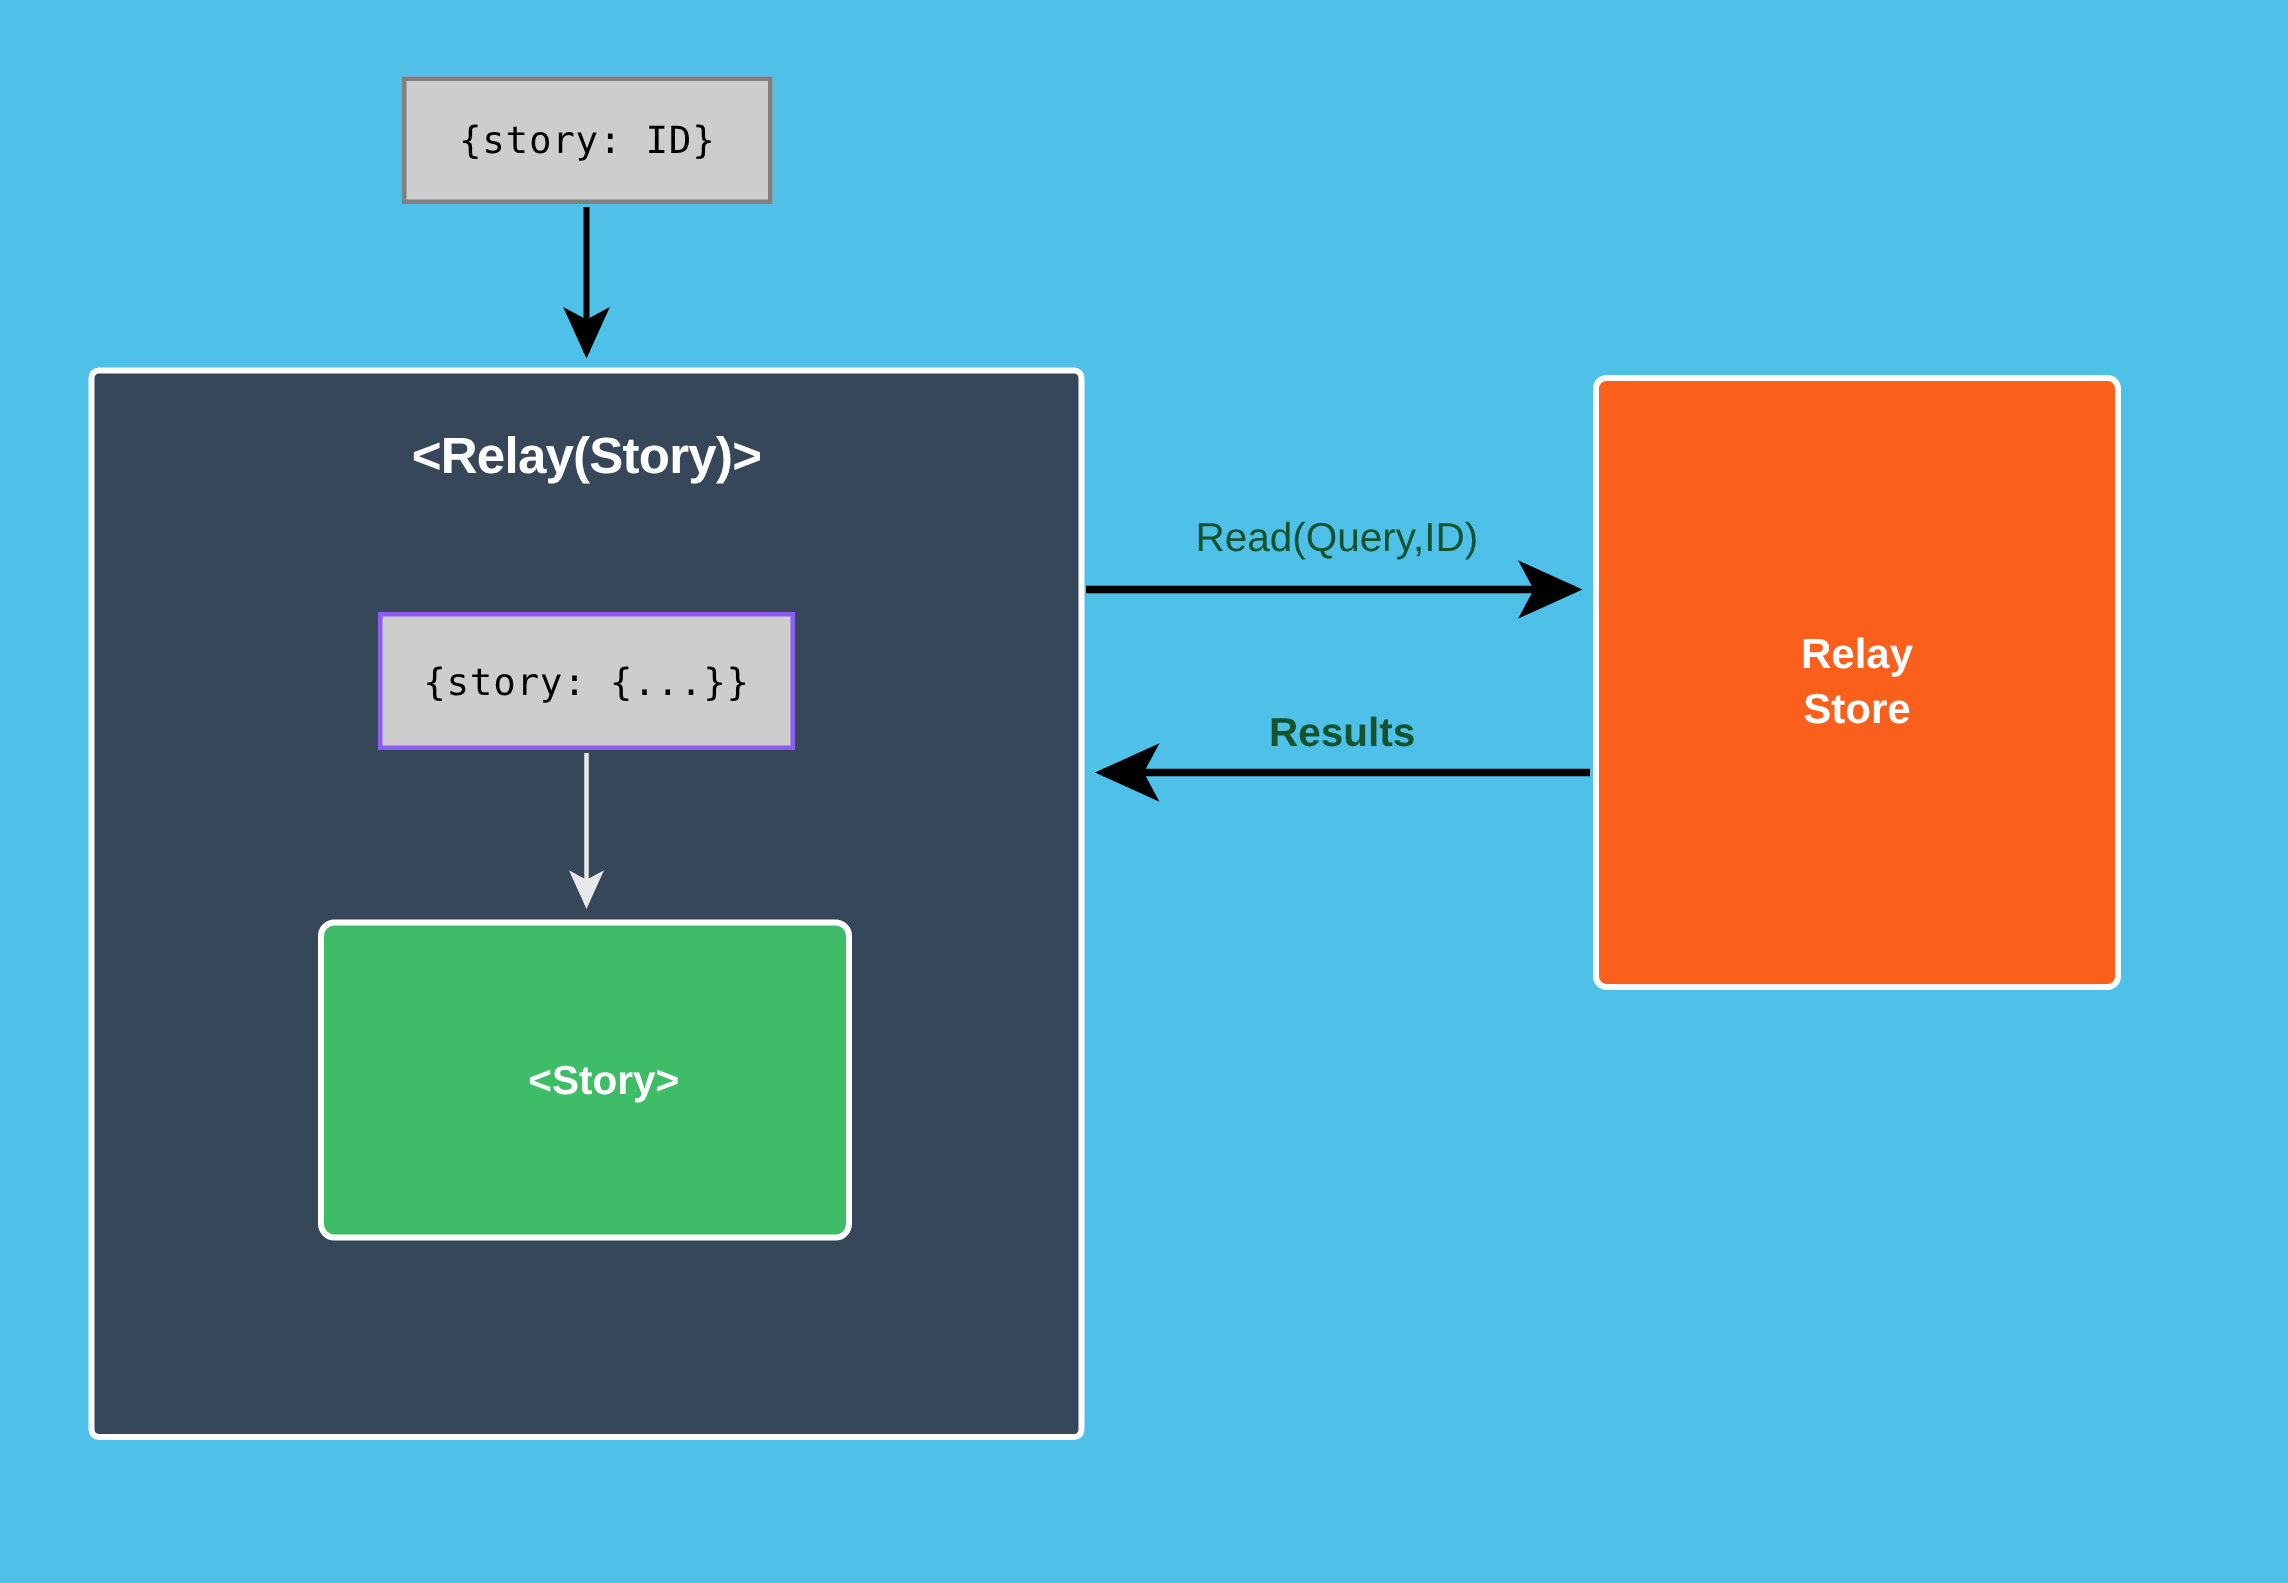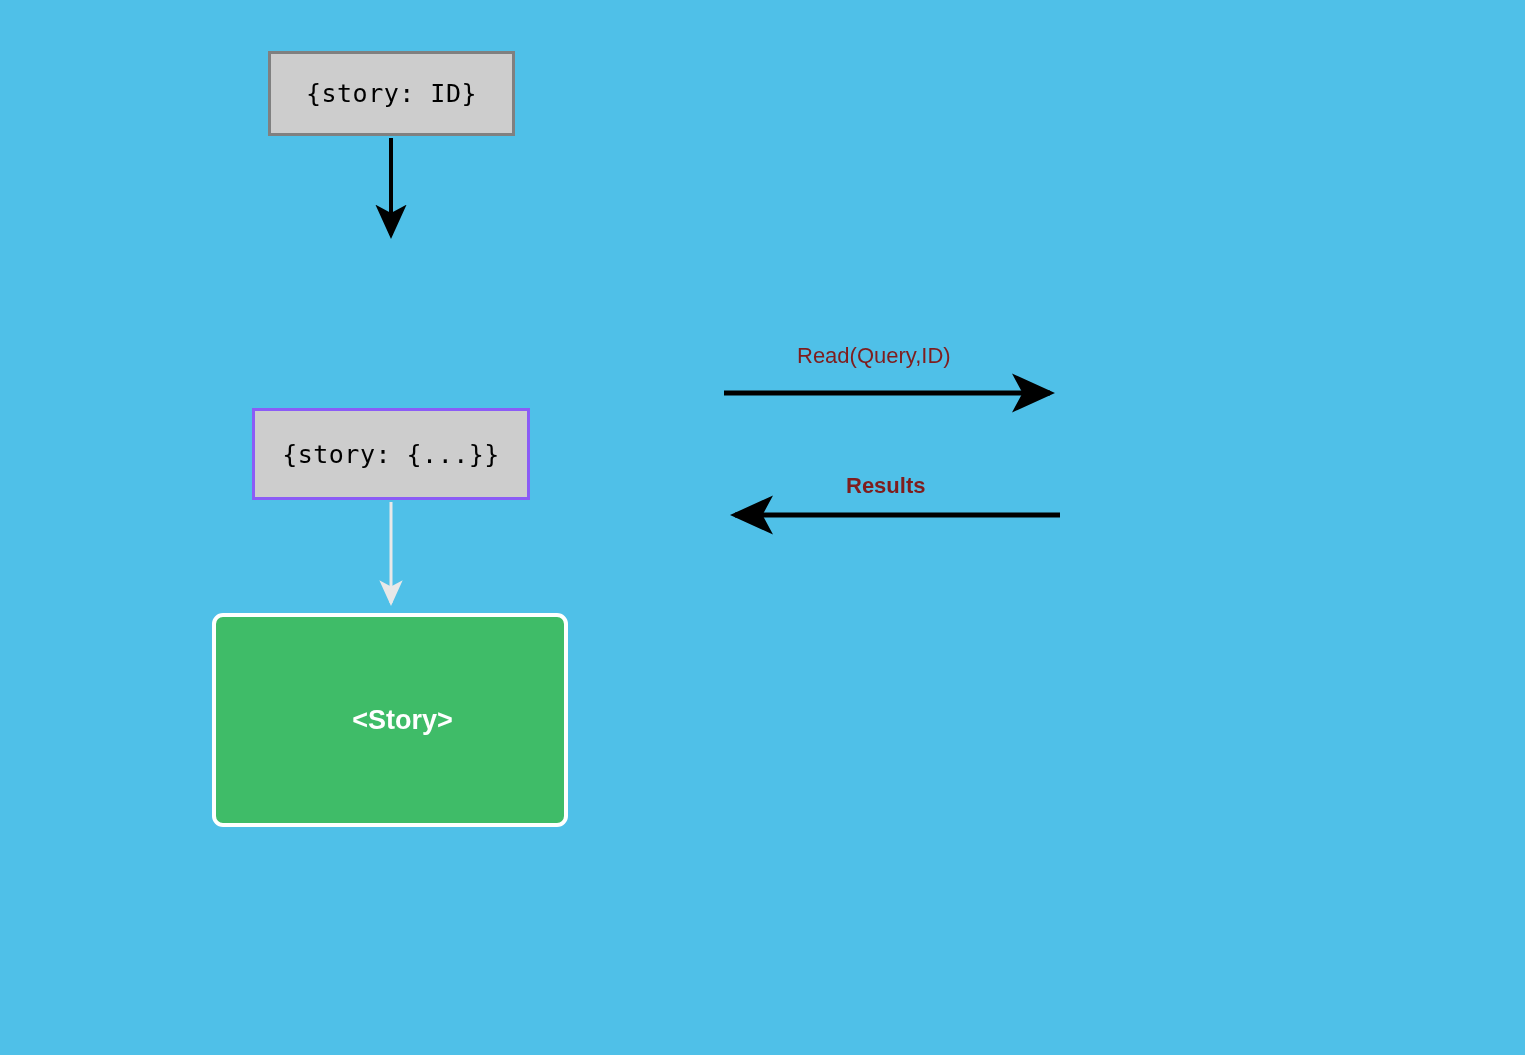--- a/index.html
+++ b/index.html
@@ -118,22 +118,22 @@
     left: 0;
     top: 0;
     width: 1525px;
     height: 1055px;
     pointer-events: none;
   }
 
   
   .edge-label {
     position: absolute;
-    color: #7f1d1d;
-    font-size: 22px;
+    color: #14532d;
+    font-size: 27px;
     white-space: nowrap;
   }
   .label-read {
     left: 797px;
     top: 343px;
   }
   .label-results {
     left: 846px;
     top: 473px;
     font-weight: bold;
@@ -141,29 +141,38 @@
 </style>
 </head>
 <body>
 
 <div id="canvas">
 
   <div class="node box-story-id">
     <span>{story: ID}</span>
   </div>
 
+  <div class="node box-relay-container">
+    <div class="relay-title">&lt;Relay(Story)&gt;</div>
+  </div>
 
   <div class="node box-story-obj">
     <span>{story: {...}}</span>
   </div>
 
   <div class="node box-story">
     <span>&lt;Story&gt;</span>
   </div>
 
+  <div class="node box-relay-store">
+    <div>
+      <div>Relay</div>
+      <div>Store</div>
+    </div>
+  </div>
 
   <svg id="arrows" viewBox="0 0 1525 1055" width="1525" height="1055">
     <defs>
       <marker id="head-black" markerWidth="9" markerHeight="9" refX="7.6" refY="4.5" orient="auto" markerUnits="strokeWidth">
         <path d="M0,0.6 L8.6,4.5 L0,8.4 L2.1,4.5 Z" fill="#000000"></path>
       </marker>
       <marker id="head-light" markerWidth="9" markerHeight="9" refX="7.6" refY="4.5" orient="auto" markerUnits="strokeWidth">
         <path d="M0,0.6 L8.6,4.5 L0,8.4 L2.1,4.5 Z" fill="#e8e8e8"></path>
       </marker>
     </defs>

